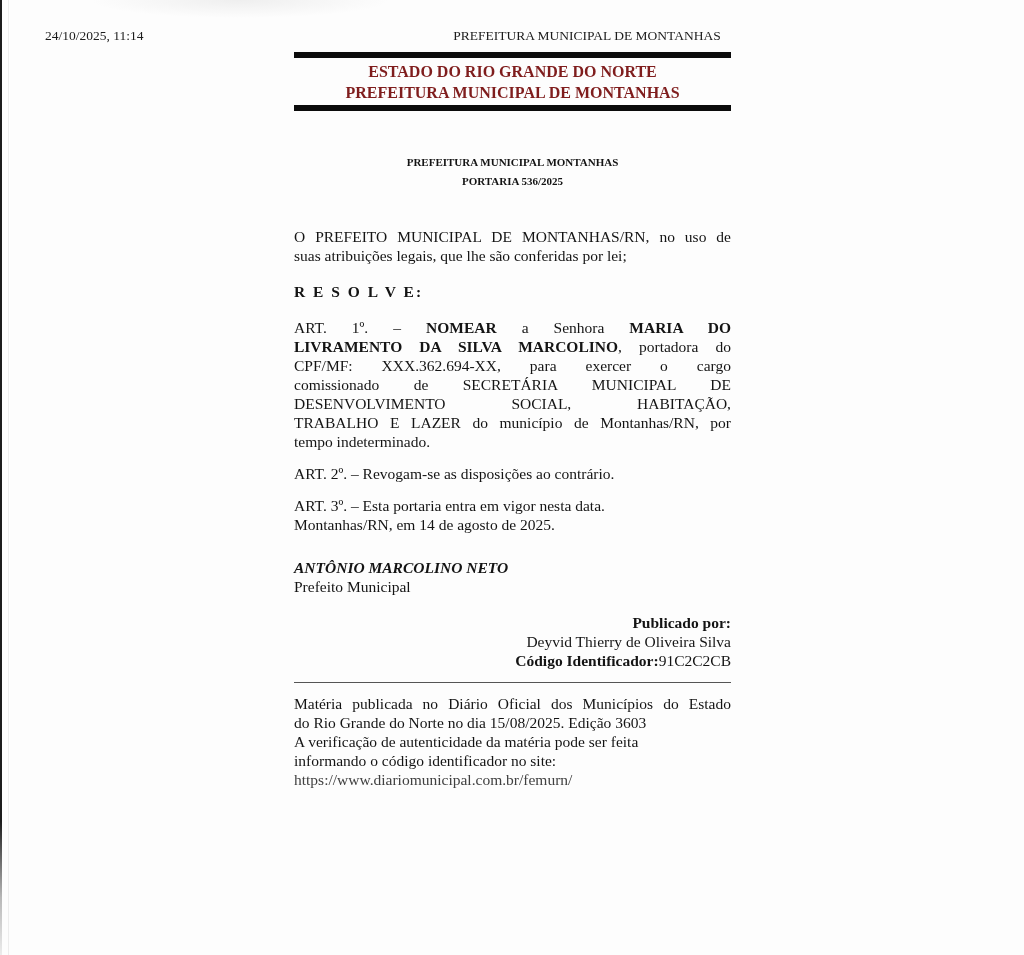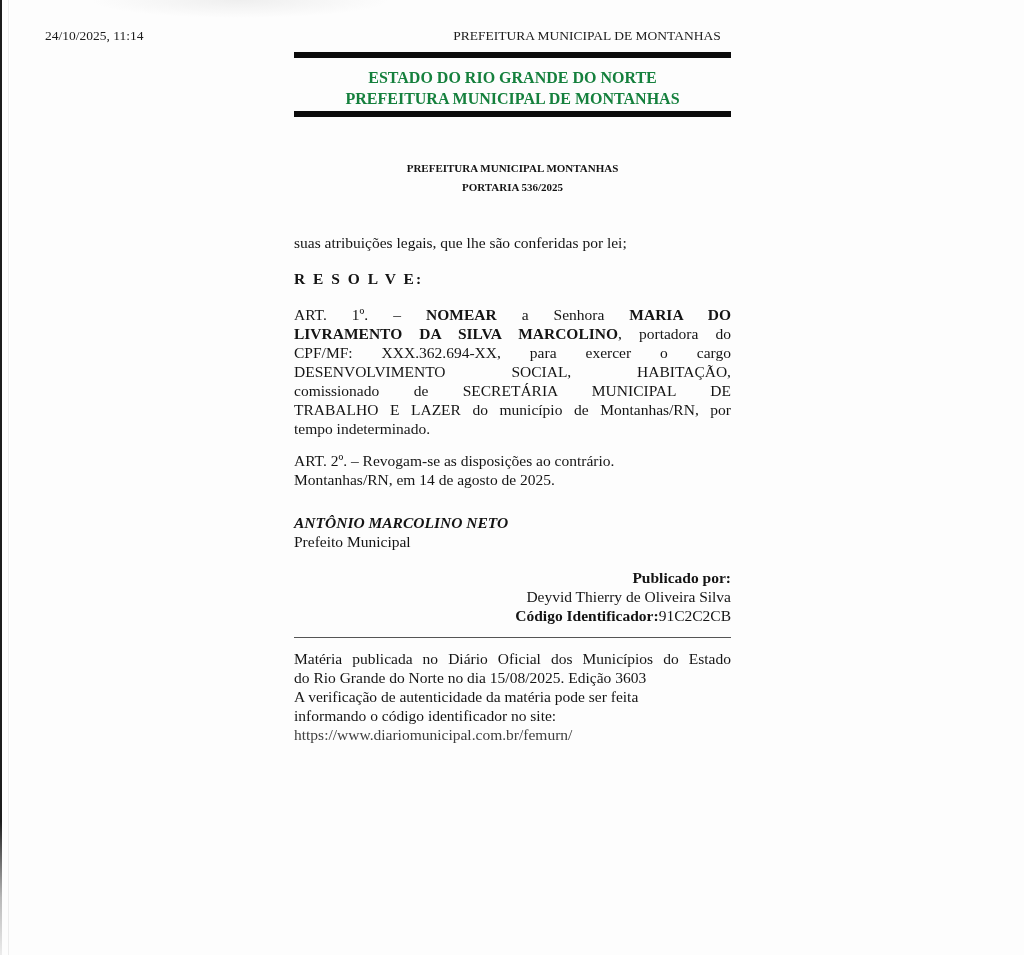--- a/index.html
+++ b/index.html
@@ -14,21 +14,21 @@
   .edge-gray{position:absolute;left:8px;top:0;width:1px;height:955px;background:#ededed;}
   .smudge{position:absolute;left:40px;top:0;width:400px;height:24px;
     background:radial-gradient(ellipse 50% 100% at 50% 0%,rgba(110,110,110,0.10),rgba(110,110,110,0) 75%);}
   
   .print-header{position:absolute;top:28px;left:0;width:100%;height:18px;font-size:13.5px;color:#1c1c1c;}
   .ph-date{position:absolute;left:45px;top:0;}
   .ph-title{position:absolute;left:587px;top:0;transform:translateX(-50%);white-space:nowrap;}
   
   .doc{position:absolute;left:294px;top:52px;width:437px;font-size:15.5px;line-height:19px;color:#141414;}
   .masthead{border-top:6px solid #0b0b0b;border-bottom:6px solid #0b0b0b;
-    padding:9px 0 2px;text-align:center;font-weight:bold;font-size:16px;line-height:21px;color:#15803d;}
+    padding:3px 0 2px;text-align:center;font-weight:bold;font-size:16px;line-height:21px;color:#7f1d1d;}
   .doc-title{margin-top:42px;text-align:center;font-weight:bold;font-size:11px;line-height:19px;}
   .preamble{margin-top:36px;}
   .resolve{margin-top:17px;font-weight:bold;letter-spacing:2px;}
   .art1{margin-top:17px;}
   .art2{margin-top:13px;}
   .art3{margin-top:13px;}
   .dateline{}
   .signature{margin-top:24px;}
   .sig-name{font-weight:bold;font-style:italic;}
   .publication{margin-top:17px;text-align:right;}
@@ -59,37 +59,39 @@
       <div>ESTADO DO RIO GRANDE DO NORTE</div>
       <div>PREFEITURA MUNICIPAL DE MONTANHAS</div>
     </div>
 
     <div class="doc-title">
       <div>PREFEITURA MUNICIPAL MONTANHAS</div>
       <div>PORTARIA 536/2025</div>
     </div>
 
     <div class="preamble">
+        <div class="tline stretch"><span>O PREFEITO MUNICIPAL DE MONTANHAS/RN, no uso de</span></div>
         <div class="tline"><span>suas atribuições legais, que lhe são conferidas por lei;</span></div>
       </div>
 
     <div class="resolve">R E S O L V E:</div>
 
     <div class="art1">
         <div class="tline stretch"><span>ART. 1º. – </span><b>NOMEAR</b><span> a Senhora </span><b>MARIA DO</b></div>
         <div class="tline stretch"><b>LIVRAMENTO DA SILVA MARCOLINO</b><span>, portadora do</span></div>
         <div class="tline stretch"><span>CPF/MF: XXX.362.694-XX, para exercer o cargo</span></div>
+        <div class="tline stretch"><span>comissionado de SECRETÁRIA MUNICIPAL DE</span></div>
         <div class="tline stretch"><span>DESENVOLVIMENTO SOCIAL, HABITAÇÃO,</span></div>
-        <div class="tline stretch"><span>comissionado de SECRETÁRIA MUNICIPAL DE</span></div>
         <div class="tline stretch"><span>TRABALHO E LAZER do município de Montanhas/RN, por</span></div>
         <div class="tline"><span>tempo indeterminado.</span></div>
       </div>
 
     <div class="art2">ART. 2º. – Revogam-se as disposições ao contrário.</div>
 
+    <div class="art3">ART. 3º. – Esta portaria entra em vigor nesta data.</div>
 
     <div class="dateline">Montanhas/RN, em 14 de agosto de 2025.</div>
 
     <div class="signature">
       <div class="sig-name">ANTÔNIO MARCOLINO NETO</div>
       <div>Prefeito Municipal</div>
     </div>
 
     <div class="publication">
       <div class="b">Publicado por:</div>

